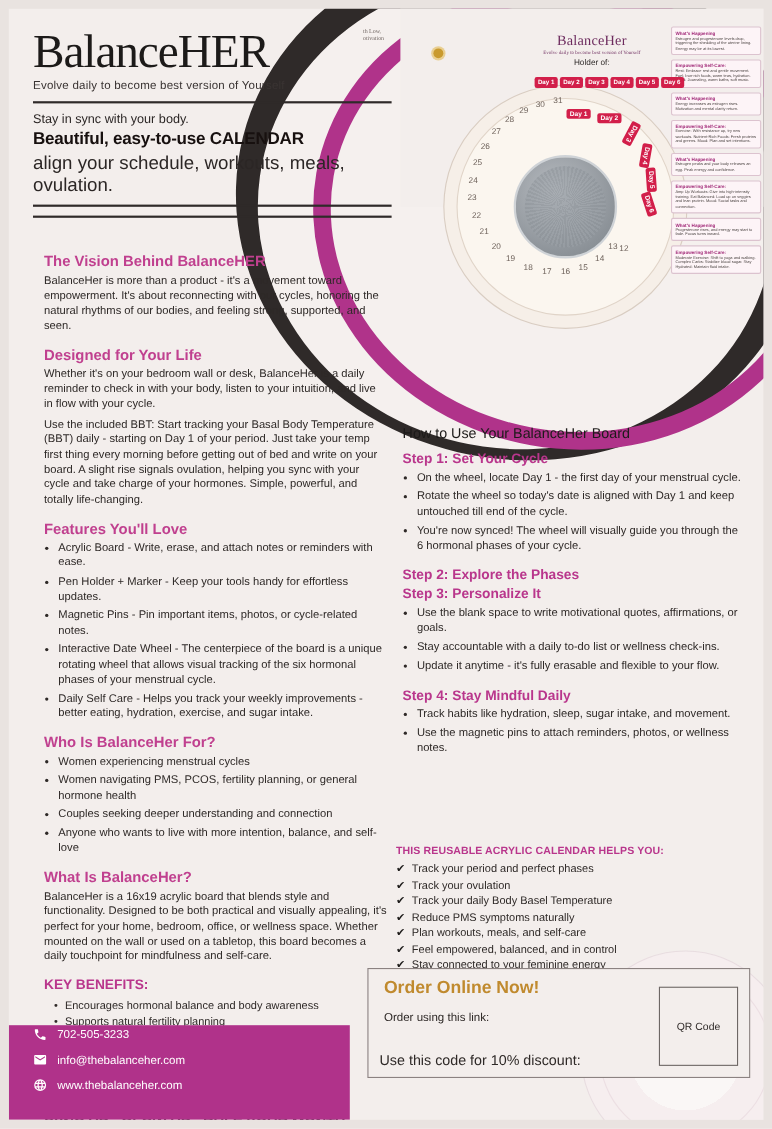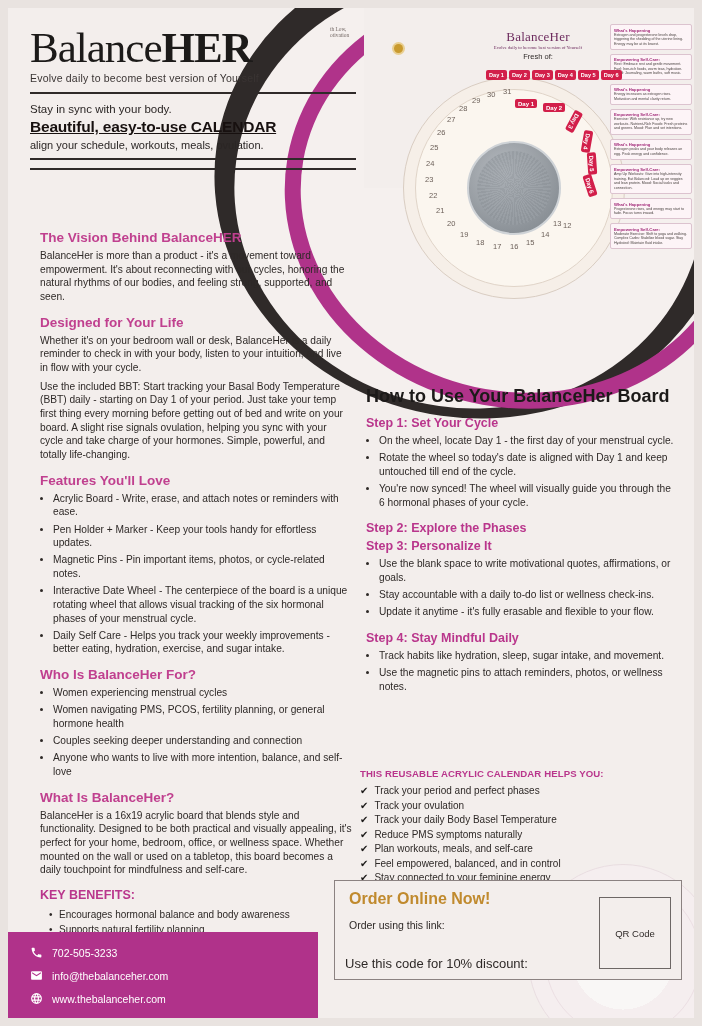--- a/index.html
+++ b/index.html
@@ -48,29 +48,29 @@
   
   .header {
     position:absolute; left:22px; top:18px; width:330px;
     z-index:8;
   }
   .brand {
     font-size:43px; letter-spacing:-1px; color:#1c1a19;
     font-weight:400; line-height:1;
     font-family:"Liberation Serif", serif;
   }
-  .brand b { font-weight:700; }
+  .brand b { font-weight:400; }
   .tagline {
     font-size:10.5px; color:#3a3433; margin-top:3px;
     letter-spacing:0.2px;
   }
   .hline { height:2px; background:#2f2a29; margin-top:8px; width:326px; }
   .sub1 { font-size:11.5px; color:#2b2625; margin-top:9px; }
-  .sub2 { font-size:15.5px; font-weight:700; color:#17100f; margin-top:3px; letter-spacing:-0.2px;text-decoration:underline;}
-  .sub3 { font-size:11px; color:#2b2625; margin-top:3px; }
+  .sub2 { font-size:15.5px; font-weight:700; color:#17100f; margin-top:3px; letter-spacing:-0.2px;}
+  .sub3 { font-size:17px; color:#2b2625; margin-top:3px; }
   .hline2 { height:2px; background:#2f2a29; margin-top:7px; width:326px; }
   .mindset {
     font-size:16px; font-weight:700; color:#c2922f; margin-top:7px;
     line-height:1.12; letter-spacing:-0.1px;
   }
   .hline3 { height:2px; background:#2f2a29; margin-top:8px; width:326px; }
 
   
   .leftcol {
     position:absolute; left:32px; top:222px; width:312px; z-index:6;
@@ -89,21 +89,21 @@
   ul.ben li:before { content:"•"; position:absolute; left:-2px; color:#2e2927; }
   .syncup {
     font-size:13.5px; font-weight:700; color:#1c1a19; margin-top:16px;
     letter-spacing:-0.2px;
   }
 
   
   .rightcol {
     position:absolute; left:358px; top:378px; width:308px; z-index:6;
   }
-  .howto-title { font-size:18px; font-weight:700; color:#1c1a19; margin-bottom:9px; }
+  .howto-title { font-size:13px; font-weight:400; color:#1c1a19; margin-bottom:9px; }
   .step-title { font-size:12.5px; color:#b9368c; font-weight:700; margin:0 0 4px 0; }
   ul.steps { margin:0 0 12px 0; padding-left:13px; }
   ul.steps li { font-size:10.2px; color:#2e2927; line-height:1.34; margin-bottom:3.5px; }
 
   
   .checkbox-panel {
     position:absolute; left:352px; top:760px; width:324px; height:128px;
     z-index:7;
   }
   .check-title { font-size:9.6px; font-weight:700; color:#b9368c; letter-spacing:0.1px; margin-bottom:5px;}
@@ -137,21 +137,21 @@
     font-size:9.5px; color:#2e2927; display:flex; align-items:center; justify-content:center;
   }
 
   
   .footer {
     position:absolute; left:0; bottom:0; width:310px; height:86px;
     background:#b0328a; z-index:9;
     border-top-right-radius:0;
   }
   .footer .row { display:flex; align-items:center; gap:9px; color:#fff; font-size:10.5px; margin:0 0 0 22px; }
-  .footer .row.first { padding-top:14px; }
+  .footer .row.first { padding-top:2px; }
   .footer .row + .row { margin-top:10px; }
   .ficon { width:13px; height:13px; display:inline-block; fill:#fff; }
 
   
   .wheel-wrap { position:absolute; left:395px; top:55px; width:235px; height:250px; z-index:5; }
   .wheel-outer {
     position:absolute; left:0; top:14px; width:222px; height:222px; border-radius:50%;
     background:#f6efe8; border:1px solid #d9cdc2;
   }
   .wheel-ring {
@@ -225,21 +225,21 @@
     <div class="d">Day 3</div>
     <div class="d">Day 4</div>
     <div class="d">Day 5</div>
     <div class="d">Day 6</div>
   </div>
 
   <div class="wheel-wrap">
     <div class="wheel-title">
       <div class="t1">BalanceHer</div>
       <div class="t2">Evolve daily to become best version of Yourself</div>
-      <div class="t3">Fresh of:</div>
+      <div class="t3">Holder of:</div>
     </div>
     <div class="wheel-outer"></div>
     <div class="wheel-ring"></div>
     <div class="wheel-hub"></div>
     <div class="num" style="left:100px; top:24px;">31</div>
     <div class="num" style="left:84px; top:27px;">30</div>
     <div class="num" style="left:69px; top:33px;">29</div>
     <div class="num" style="left:56px; top:41px;">28</div>
     <div class="num" style="left:44px; top:52px;">27</div>
     <div class="num" style="left:34px; top:65px;">26</div>

